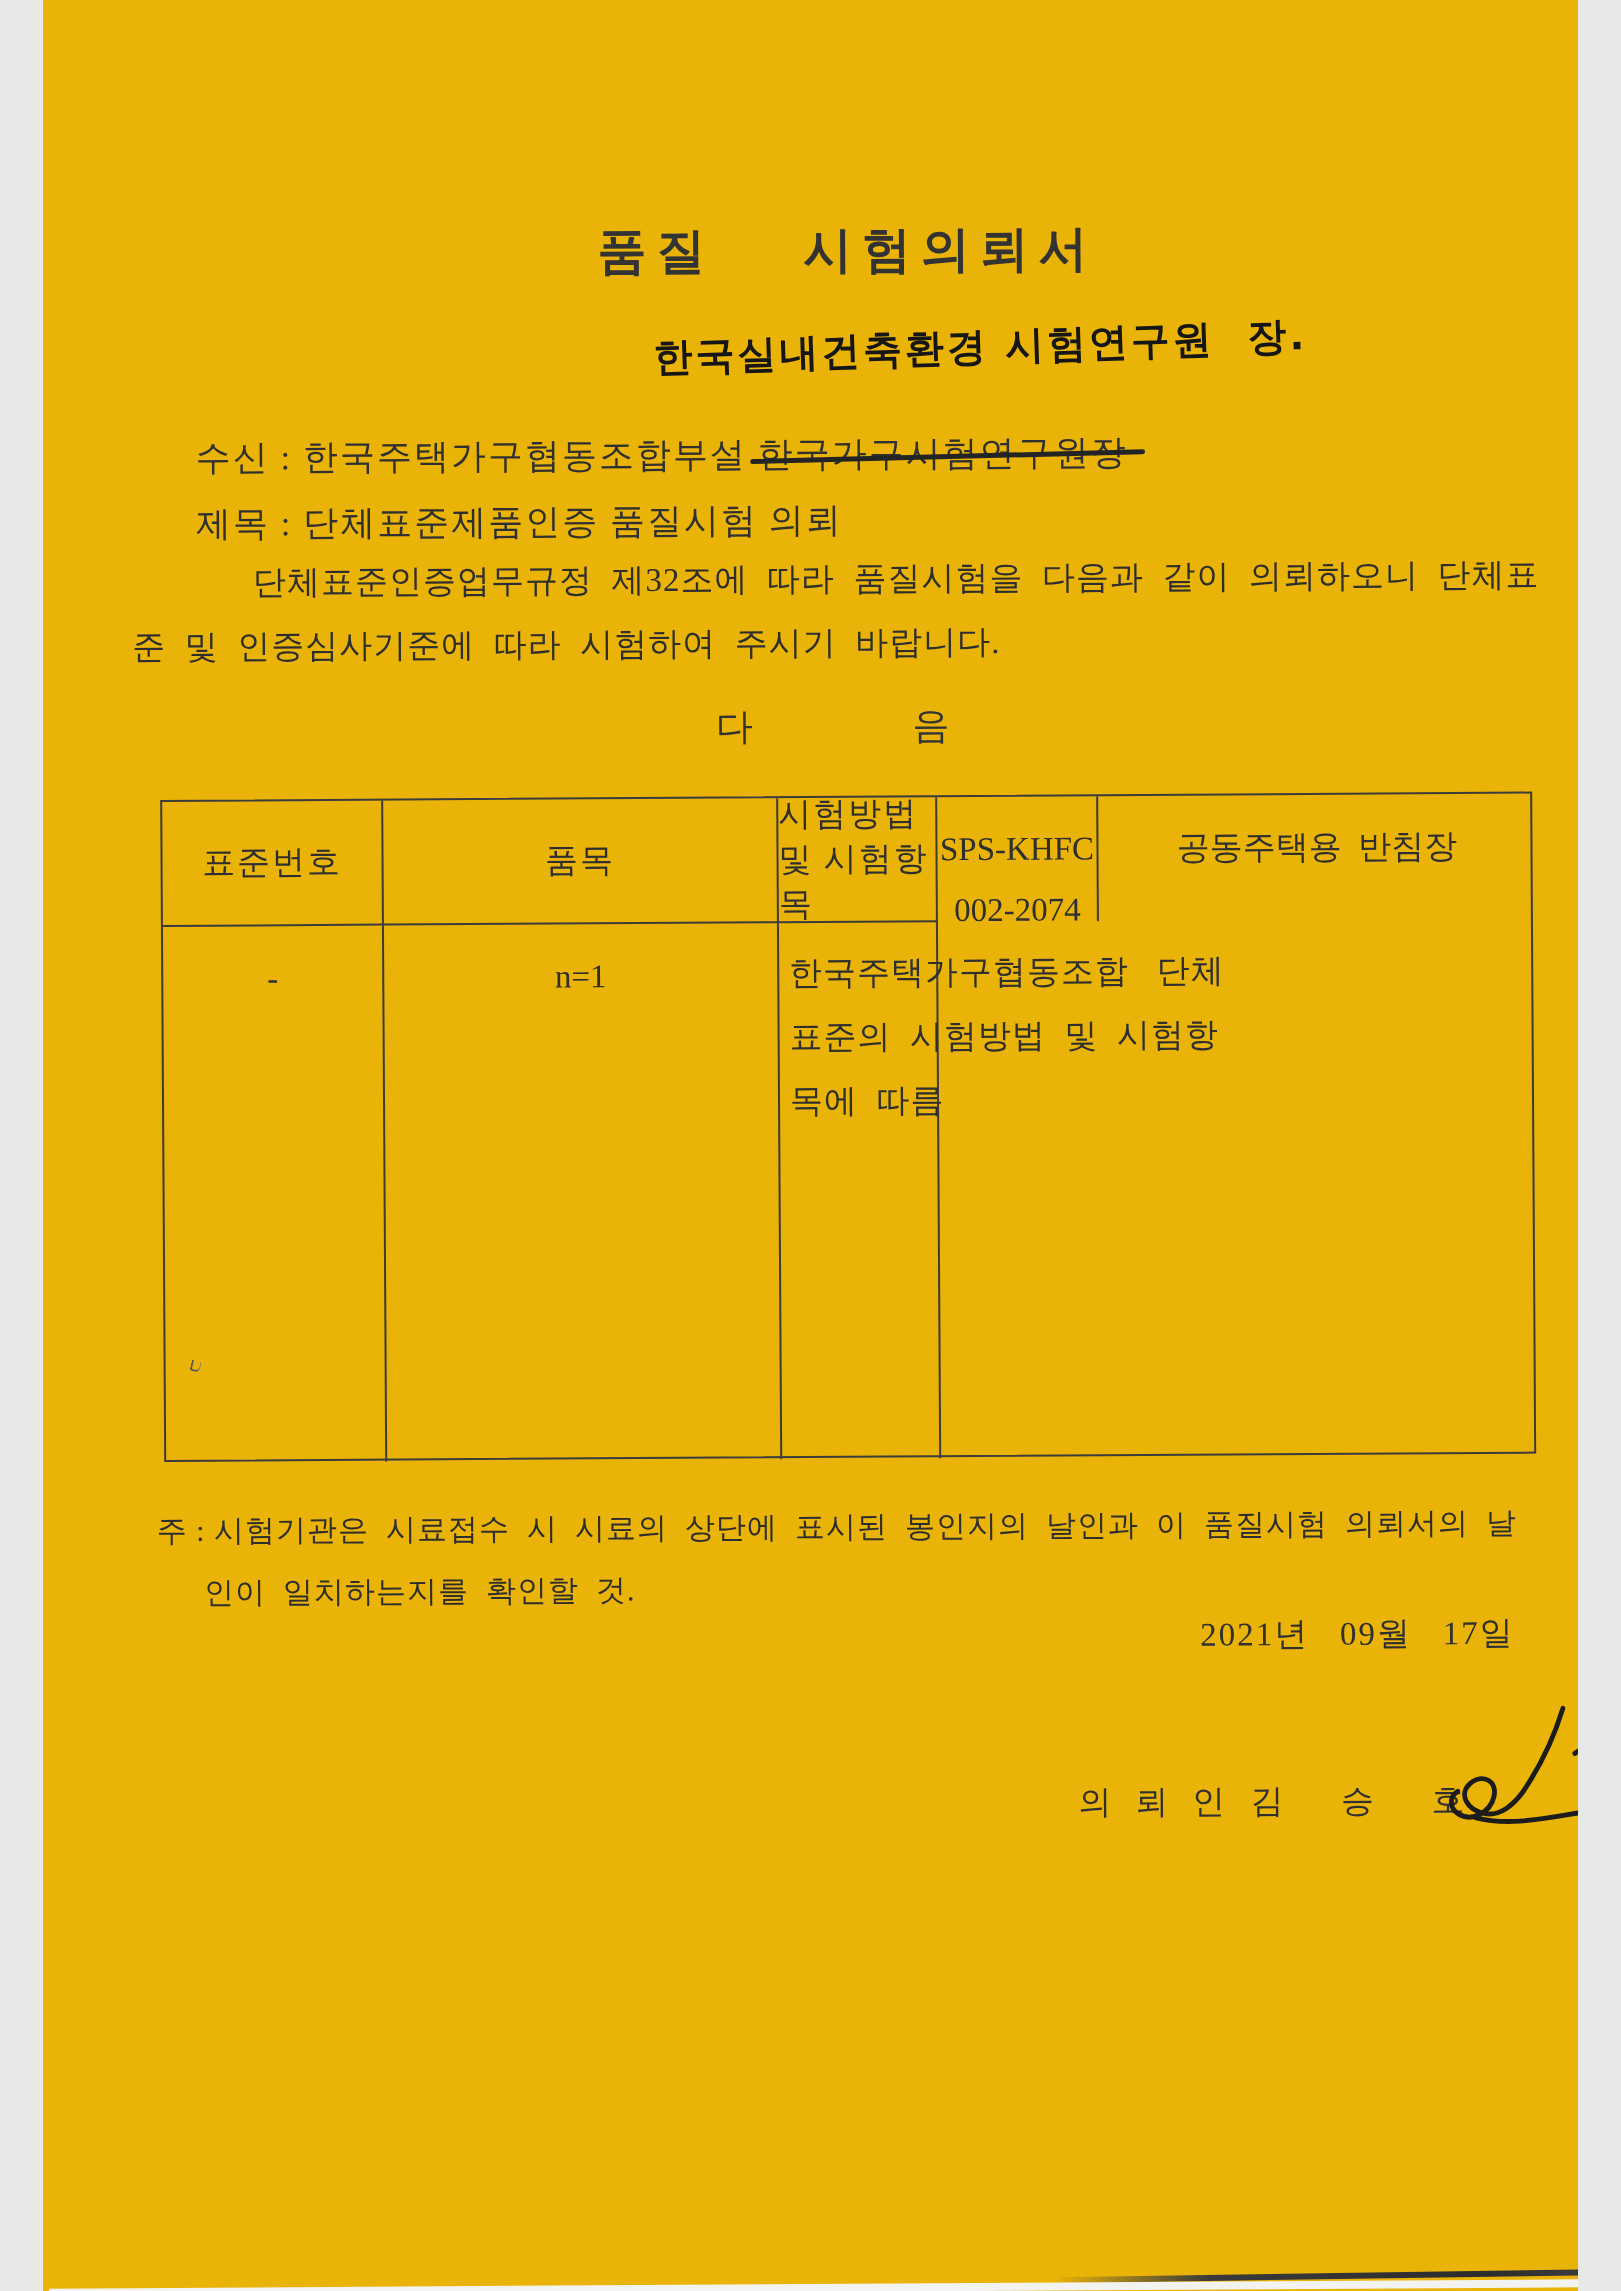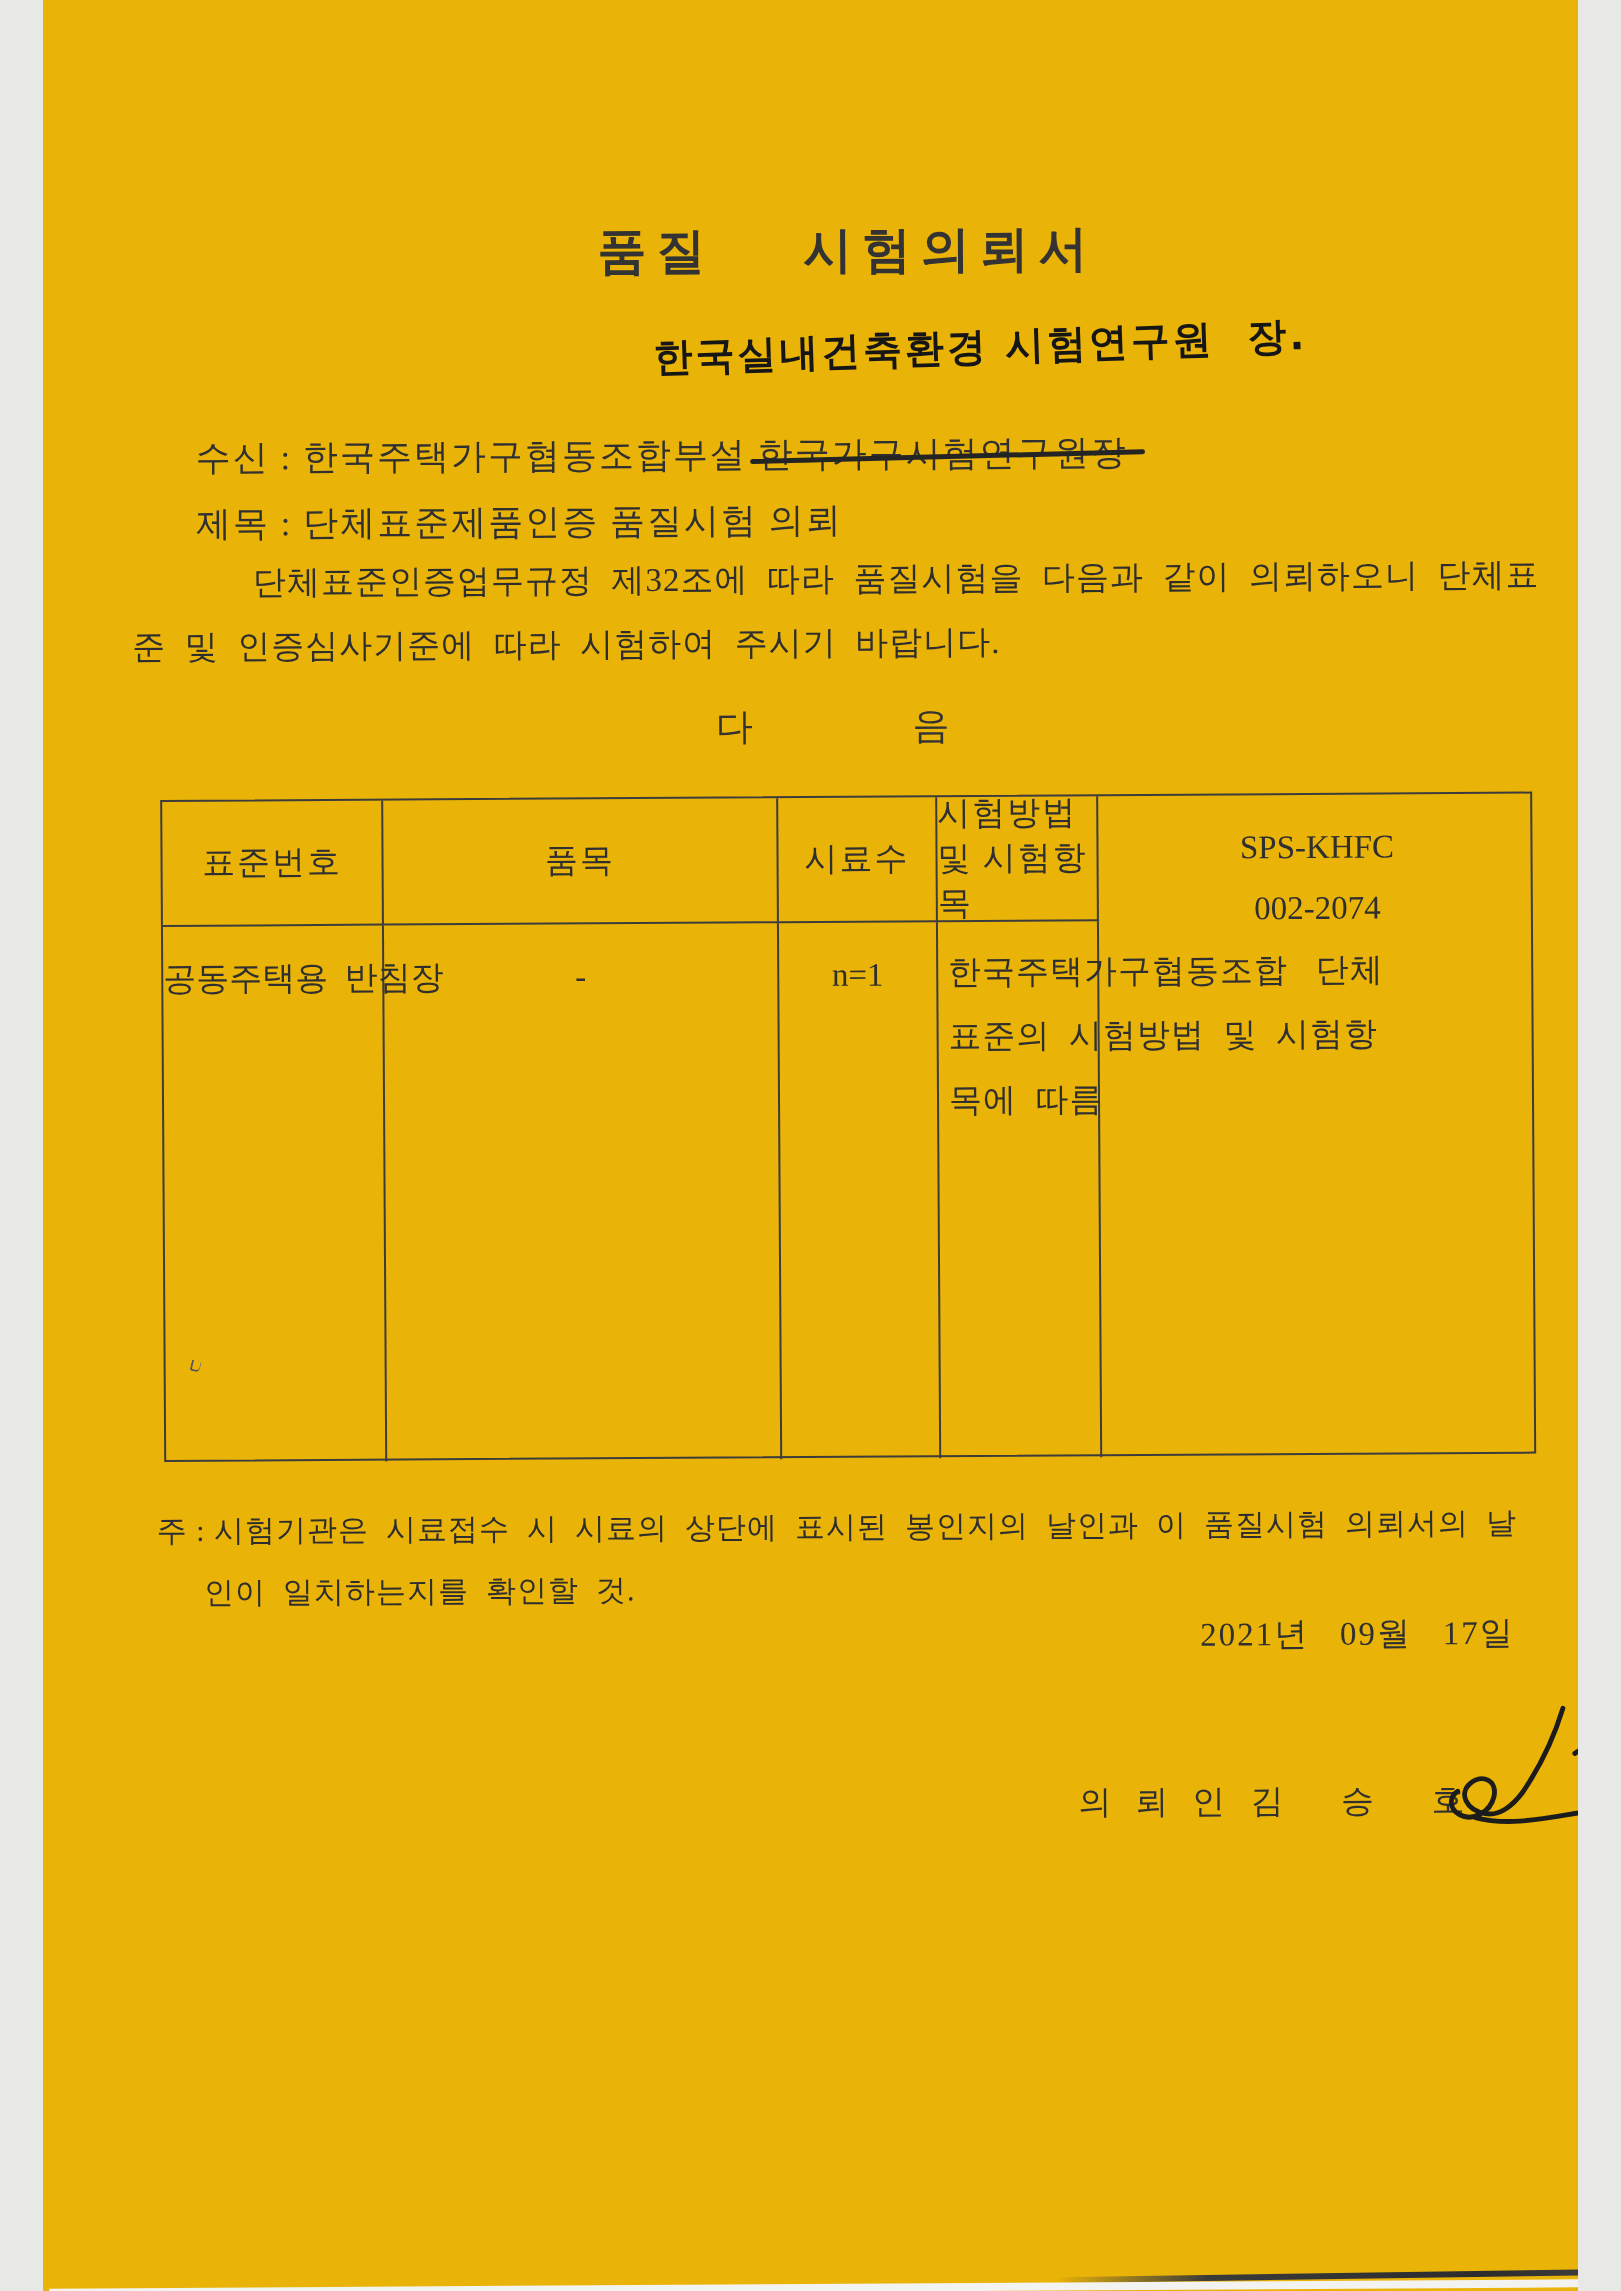--- a/index.html
+++ b/index.html
@@ -132,21 +132,20 @@
     </div>
 
     <div class="body-line body-line1 pre">단체표준인증업무규정  제32조에  따라  품질시험을  다음과  같이  의뢰하오니  단체표</div>
     <div class="body-line body-line2 pre">준  및  인증심사기준에  따라  시험하여  주시기  바랍니다.</div>
 
     <div class="section-heading pre">다              음</div>
 
     <div class="req-table">
       <div class="cell th">표준번호</div>
       <div class="cell th">품목</div>
-      <div class="cell th">시료수</div>
       <div class="cell th">시험방법 및 시험항목</div>
 
       <div class="cell body-row td">
         <div class="pre">SPS-KHFC</div>
         <div class="pre">002-2074</div>
       </div>
       <div class="cell body-row td pre">공동주택용  반침장</div>
       <div class="cell body-row td">-</div>
       <div class="cell body-row td">n=1</div>
       <div class="cell body-row td-method">

